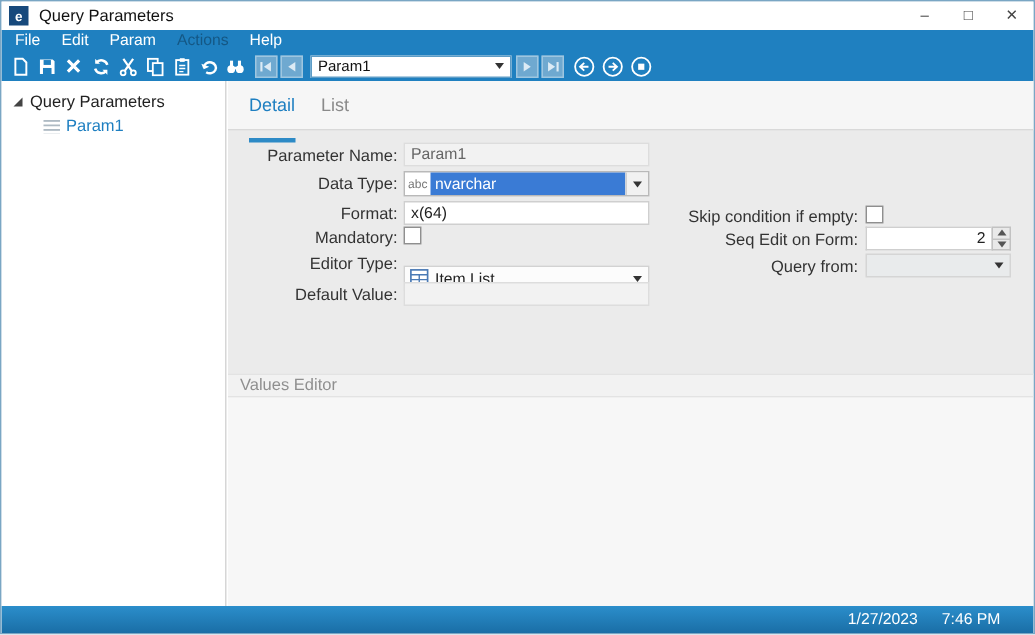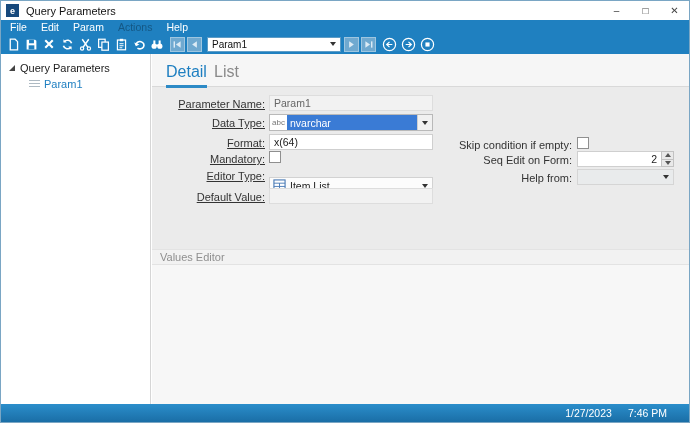--- a/index.html
+++ b/index.html
@@ -33,26 +33,26 @@
   
   .body { position:absolute; top:53px; left:0; right:0; bottom:18px; }
   .tree { position:absolute; top:0; left:0; bottom:0; width:150px; background:#fff; border-right:1px solid #d6d6d6; }
   .tree-root { display:flex; align-items:center; padding:8px 0 0 8px; font-size:11px; color:#222; }
   .tri-expanded { width:0; height:0; border-left:6px solid transparent; border-bottom:6px solid #444; margin-right:5px; }
   .tree-child { display:flex; align-items:center; padding:4px 0 0 28px; font-size:11px; color:#1e7fc1; }
   .list-ic { width:11px; height:9px; margin-right:4px; background-image:linear-gradient(#aebac3 1.5px, transparent 1.5px); background-size:100% 3px; }
 
   .main { position:absolute; top:0; left:151px; right:0; bottom:0; background:#ebebeb; }
   .tabstrip { position:absolute; top:0; left:0; right:0; height:33px; background:#f6f6f6; border-bottom:1px solid #d9d9d9; }
-  .tab { position:absolute; top:9px; font-size:16px; padding-bottom:4px; }
+  .tab { position:absolute; top:9px; font-size:12px; padding-bottom:15px; }
   .tab.active { left:14px; color:#1e7fc1; border-bottom:3px solid #2d8ac6; }
   .tab.inactive { left:62px; color:#8a8a8a; }
 
   .lbl { position:absolute; font-size:11px; color:#333; text-align:right; line-height:14px; }
-  .lbl-l { left:0; width:113px;text-decoration:underline; }
+  .lbl-l { left:0; width:113px; }
   .lbl-r { left:287px; width:133px; }
 
   .fld { position:absolute; font-size:10.5px; color:#222; }
   .txt { background:#fff; border:1px solid #cfcfcf; padding:1px 4px; line-height:12px; }
   .txt.dis { background:#f2f2f2; border-color:#ddd; color:#666; }
   .chk { width:12px; height:12px; background:#fff; border:1px solid #8f8f8f; }
 
   .dt-combo { left:117px; width:164px; height:17px; display:flex; align-items:stretch; background:#fff; border:1px solid #b9b9b9; }
   .dt-prefix { width:17px; font-size:8px; color:#777; display:flex; align-items:center; justify-content:center; }
   .dt-sel { flex:1; background:#3a7bd5; color:#fff; font-size:10.5px; display:flex; align-items:center; padding-left:3px; }
@@ -266,21 +266,21 @@
         <span class="ed-val">Item List</span>
         <span class="ed-arr">
             <span class="caret-down"></span>
           </span>
       </div>
 
       <div class="fld txt dis" style="top:134px; left:117px; width:164px; height:16px;"></div>
 
       <div class="lbl lbl-r" style="top:84px;">Skip condition if empty:</div>
       <div class="lbl lbl-r" style="top:99px;">Seq Edit on Form:</div>
-      <div class="lbl lbl-r" style="top:117px;">Help from:</div>
+      <div class="lbl lbl-r" style="top:117px;">Query from:</div>
 
       <div class="fld chk" style="top:83px; left:425px;"></div>
 
       <div class="fld spin-wrap" style="top:97px;">
         <span class="spin-txt">2</span>
         <span class="spin-col">
           <span class="spin-btn">
               <span class="tri-up"></span>
             </span>
           <span class="spin-btn">

